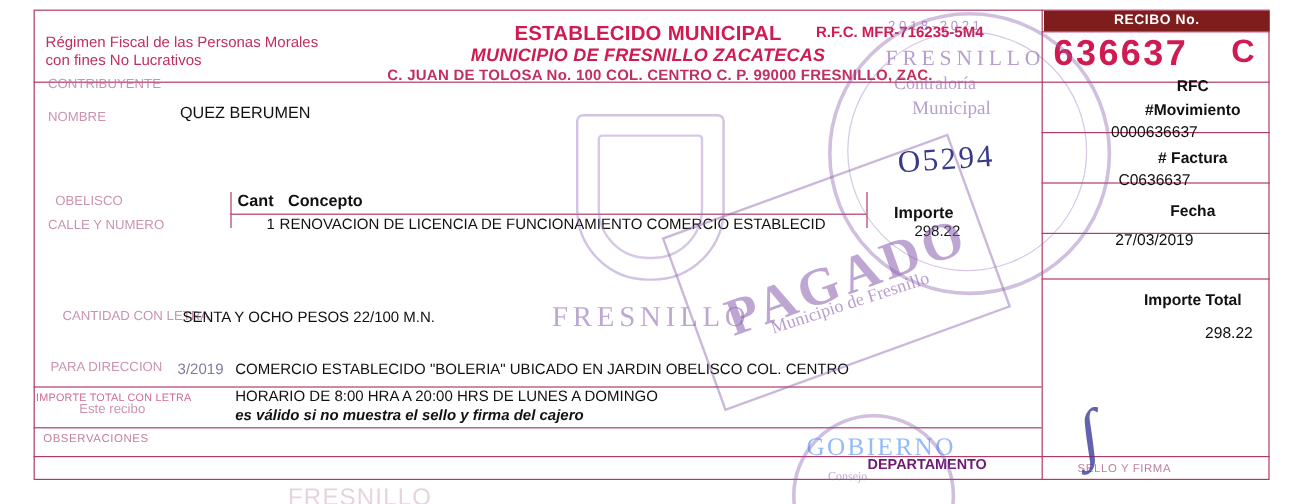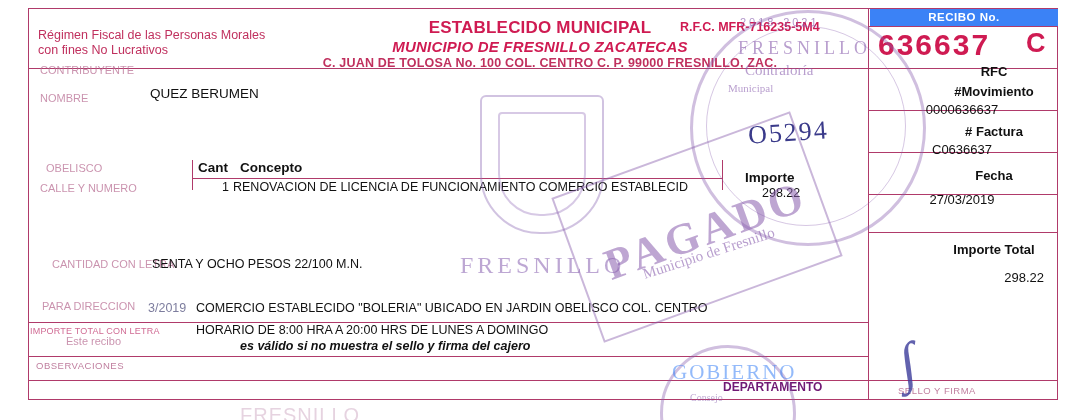--- a/index.html
+++ b/index.html
@@ -14,21 +14,21 @@
   
   .hdr-title{position:absolute;text-align:center;color:#cf1b52;font-weight:bold;letter-spacing:.2px;}
   .hdr-1{left:330px;top:18px;width:420px;font-size:17px;}
   .hdr-2{left:330px;top:38px;width:420px;font-size:15px;font-style:italic;}
   .hdr-3{left:230px;top:56px;width:640px;font-size:12.5px;color:#c0305e;font-weight:bold;}
   .rfc-top{position:absolute;left:680px;top:20px;font-size:12.5px;color:#cf1b52;font-weight:bold;}
 
   .regimen{position:absolute;left:38px;top:28px;width:250px;font-size:12.5px;color:#c0305e;line-height:15px;}
 
   
-  .recibo-label{position:absolute;left:870px;top:9px;width:188px;height:17px;background:#3b82f6;color:#fff;font-size:11.5px;font-weight:bold;text-align:center;line-height:17px;letter-spacing:.5px;}
+  .recibo-label{position:absolute;left:870px;top:9px;width:188px;height:17px;background:#7f1d1d;color:#fff;font-size:11.5px;font-weight:bold;text-align:center;line-height:17px;letter-spacing:.5px;}
   .recibo-num{position:absolute;left:878px;top:28px;font-size:30px;color:#cf1b52;font-weight:bold;letter-spacing:2px;font-family:"Liberation Sans",sans-serif;}
   .recibo-serie{position:absolute;left:1026px;top:28px;font-size:27px;color:#cf1b52;font-weight:bold;}
 
   
   .rc{position:absolute;width:188px;text-align:center;color:#111;}
   .rc-label{font-size:13px;font-weight:bold;padding-left:32px;}
   .rc-value{font-size:13px;}
 
   
   .faint{position:absolute;color:#b96f94;font-size:11px;opacity:.75;}
@@ -52,21 +52,21 @@
   .fresnillo-word{position:absolute;left:460px;top:252px;font-size:24px;letter-spacing:4px;color:#9a79bd;font-family:"Liberation Serif",serif;opacity:.65;}
 
   .shield{position:absolute;left:480px;top:95px;width:120px;height:135px;border:2px solid #9a79bd;border-radius:6px 6px 60px 60px;opacity:.45;}
   .shield-in{position:absolute;left:498px;top:112px;width:84px;height:100px;border:2px solid #9a79bd;border-radius:4px 4px 42px 42px;opacity:.4;}
 
   .big-oval{position:absolute;left:690px;top:10px;width:230px;height:230px;border:3px solid #8a5fae;border-radius:50%;opacity:.40;}
   .big-oval2{position:absolute;left:706px;top:26px;width:198px;height:198px;border:1.5px solid #8a5fae;border-radius:50%;opacity:.35;}
   .oval-txt1{position:absolute;left:740px;top:16px;font-size:11px;color:#8a5fae;opacity:.65;letter-spacing:3px;}
   .oval-txt2{position:absolute;left:738px;top:38px;font-size:18px;color:#8a5fae;opacity:.6;letter-spacing:4px;font-family:"Liberation Serif",serif;}
   .oval-txt3{position:absolute;left:745px;top:62px;font-size:15px;color:#8a5fae;opacity:.6;font-family:"Liberation Serif",serif;}
-  .oval-txt4{position:absolute;left:728px;top:82px;font-size:11px;color:#8a5fae;opacity:.6;font-family:"Liberation Serif",serif;}
+  .oval-txt4{position:absolute;left:760px;top:82px;font-size:16px;color:#8a5fae;opacity:.6;font-family:"Liberation Serif",serif;}
 
   .bot-oval{position:absolute;left:660px;top:345px;width:130px;height:130px;border:3px solid #8a5fae;border-radius:50%;opacity:.4;}
   .bot-oval-txt{position:absolute;left:672px;top:360px;font-size:21px;color:#3b82f6;opacity:.55;font-family:"Liberation Serif",serif;letter-spacing:2px;}
   .bot-oval-txt2{position:absolute;left:690px;top:392px;font-size:10px;color:#8a5fae;opacity:.55;font-family:"Liberation Serif",serif;}
 
   .signature{position:absolute;left:900px;top:330px;font-size:56px;color:#3b3b9a;font-family:"Liberation Serif",serif;opacity:.8;transform:rotate(-8deg);}
 
   .dept-lbl{position:absolute;left:723px;top:380px;font-size:12px;font-weight:bold;color:#701a75;}
   .sello-lbl{position:absolute;left:898px;top:385px;font-size:9.5px;color:#c07f9f;letter-spacing:.5px;}
   .obs-lbl{position:absolute;left:36px;top:360px;font-size:9.5px;color:#c07f9f;letter-spacing:.5px;}
@@ -126,21 +126,21 @@
 
   <div class="body-sm" style="left:222px;top:180px;">1</div>
   <div class="body-sm" style="left:233px;top:180px;width:500px;">RENOVACION DE LICENCIA DE FUNCIONAMIENTO COMERCIO ESTABLECID</div>
   <div class="body-sm" style="left:762px;top:186px;">298.22</div>
 
   <div class="body-sm" style="left:152px;top:257px;">SENTA Y OCHO PESOS 22/100 M.N.</div>
 
   <div class="body-sm" style="left:148px;top:301px;color:#7d7d9e;">3/2019</div>
   <div class="body-sm" style="left:196px;top:301px;">COMERCIO ESTABLECIDO "BOLERIA" UBICADO EN JARDIN OBELISCO COL. CENTRO</div>
   <div class="body-sm" style="left:196px;top:323px;">HORARIO DE 8:00 HRA A 20:00 HRS DE LUNES A DOMINGO</div>
-  <div class="body-sm italic bold" style="left:196px;top:339px;margin-left:44px;">es válido si no muestra el sello y firma del cajero</div>
+  <div class="body-sm italic bold" style="left:196px;top:339px;">es válido si no muestra el sello y firma del cajero</div>
 
   <div class="rc rc-label" style="left:868px;top:64px;">RFC</div>
   <div class="rc rc-label" style="left:868px;top:84px;">#Movimiento</div>
   <div class="rc rc-value" style="left:868px;top:102px;">0000636637</div>
   <div class="rc rc-label" style="left:868px;top:124px;"># Factura</div>
   <div class="rc rc-value" style="left:868px;top:142px;">C0636637</div>
   <div class="rc rc-label" style="left:868px;top:168px;">Fecha</div>
   <div class="rc rc-value" style="left:868px;top:192px;">27/03/2019</div>
   <div class="rc rc-label" style="left:868px;top:242px;">Importe Total</div>
   <div class="rc rc-value" style="left:868px;top:270px;text-align:right;width:176px;">298.22</div>

